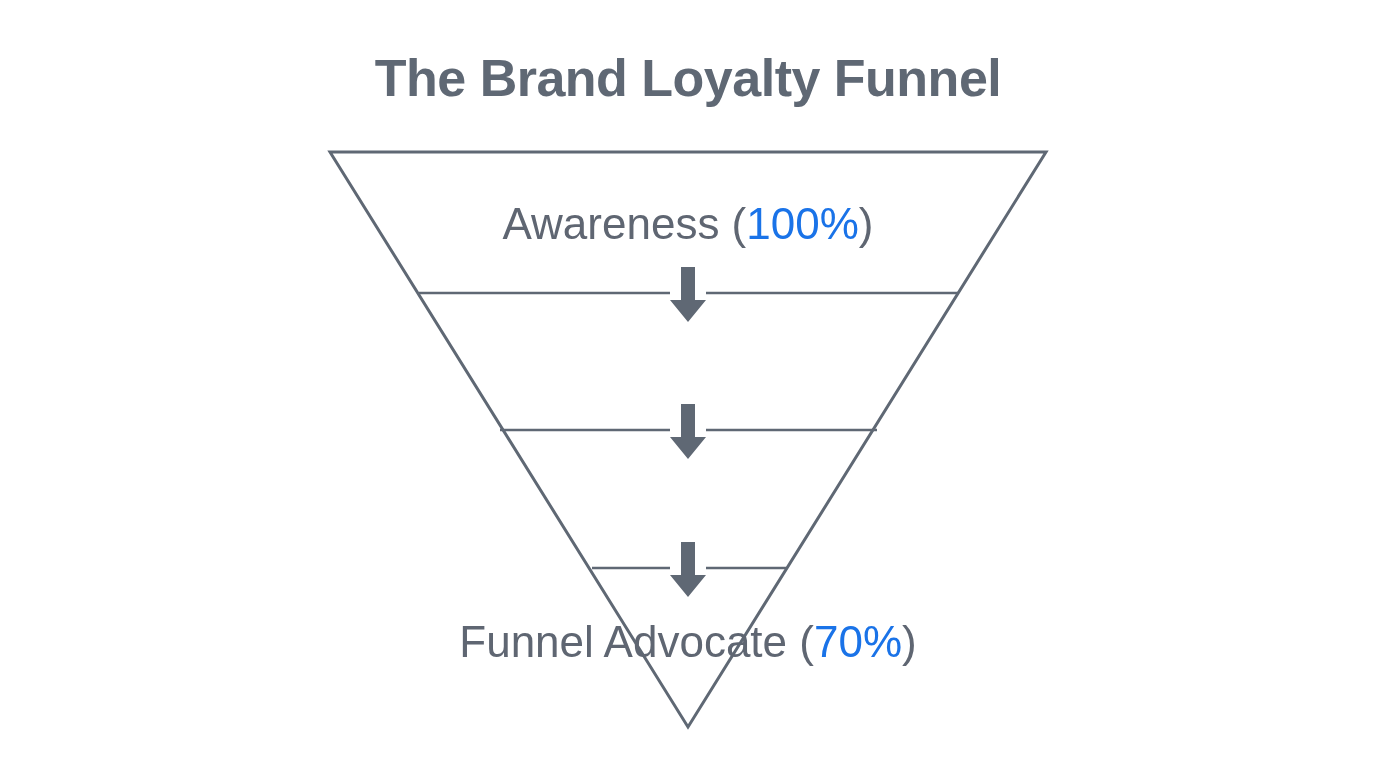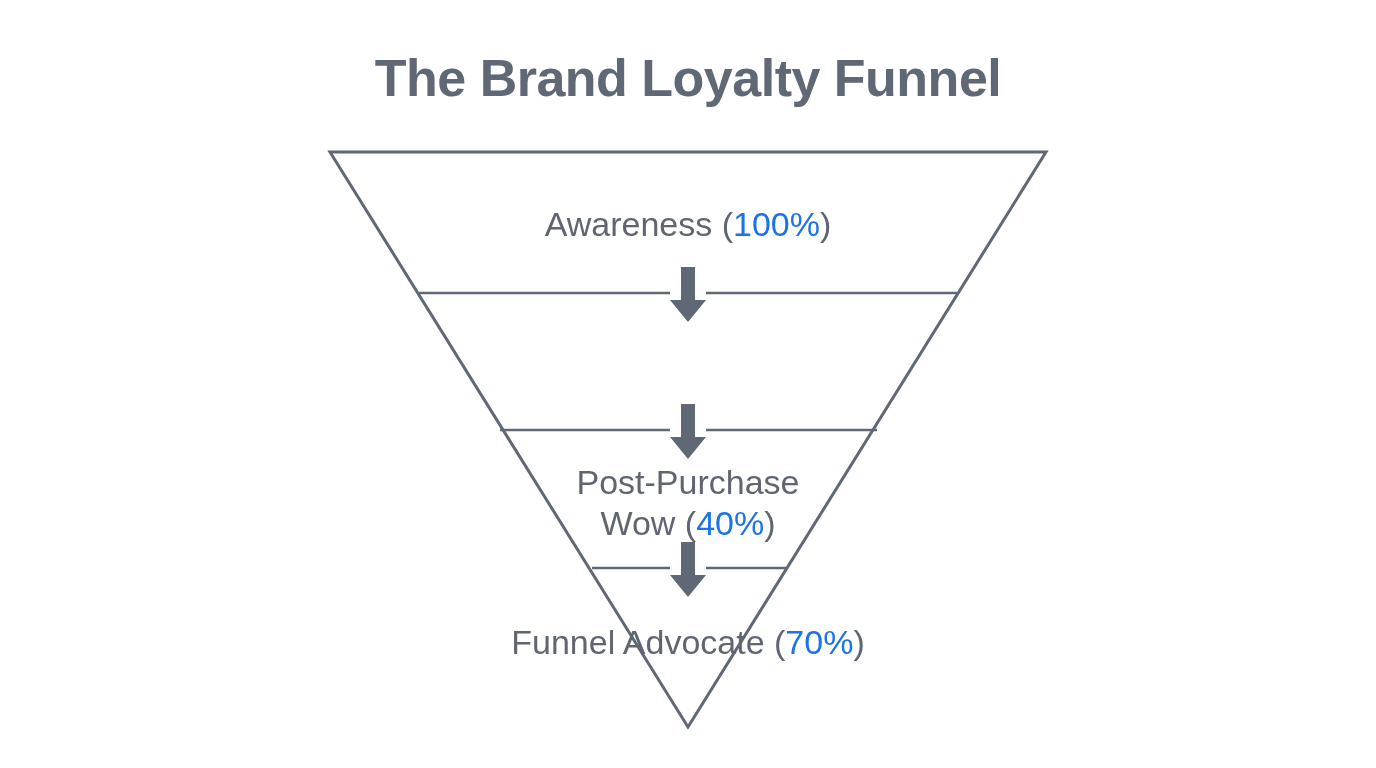--- a/index.html
+++ b/index.html
@@ -36,21 +36,21 @@
     font-size: 52px;
     font-weight: bold;
     color: #5f6874;
     letter-spacing: -0.5px;
     white-space: nowrap;
   }
   .stage-label {
     position: absolute;
     text-align: center;
     color: #5f6672;
-    font-size: 34px;
+    font-size: 44px;
     font-weight: normal;
     line-height: 42px;
     white-space: nowrap;
   }
   .stage-label.wrapped {
     white-space: normal;
     line-height: 41px;
   }
   .pct {
     color: #1a73e8;
@@ -88,21 +88,18 @@
     <path d="M681,404 L695,404 L695,437 L706,437 L688,459 L670,437 L681,437 Z" fill="#5f6874"></path>
 
     <path d="M681,542 L695,542 L695,575 L706,575 L688,597 L670,575 L681,575 Z" fill="#5f6874"></path>
   </svg>
 
   <div class="stage-label" id="label-0">
     <span>Awareness</span><span class="paren">&nbsp;(</span><span class="pct">100%</span><span class="paren">)</span>
   </div>
 
 
-  <div class="stage-label wrapped" id="label-2">
-    <span>Post-Purchase</span><br><span>Wow</span><span class="paren">&nbsp;(</span><span class="pct">40%</span><span class="paren">)</span>
-  </div>
 
   <div class="stage-label" id="label-3">
     <span>Funnel Advocate</span><span class="paren">&nbsp;(</span><span class="pct">70%</span><span class="paren">)</span>
   </div>
 
 </div>
 
 </body></html>

